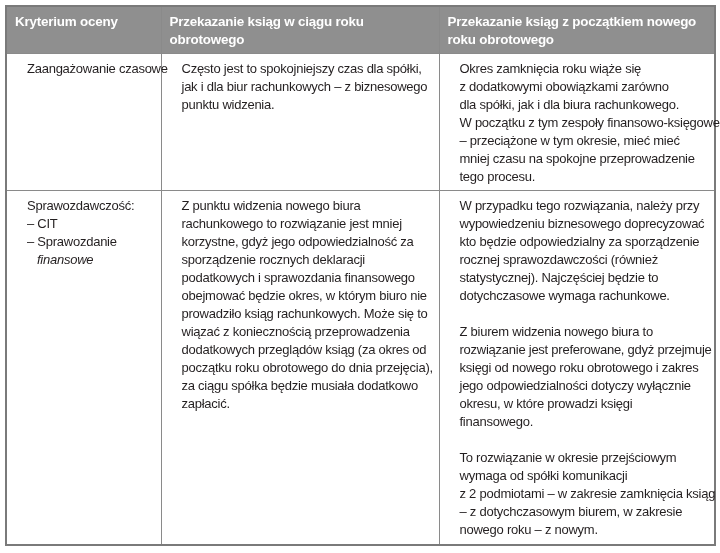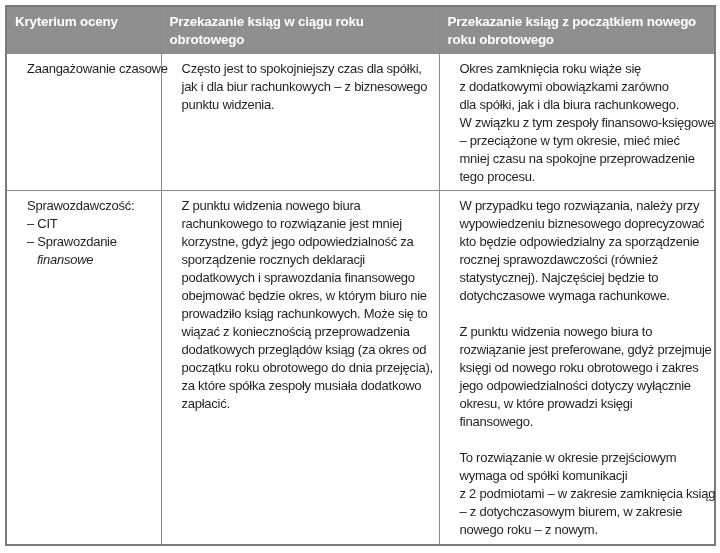--- a/index.html
+++ b/index.html
@@ -88,21 +88,21 @@
             <span class="line">Często jest to spokojniejszy czas dla spółki,</span>
             <span class="line">jak i dla biur rachunkowych – z biznesowego</span>
             <span class="line">punktu widzenia.</span>
           </div>
         </td>
       <td id="r0c2">
           <div>
             <span class="line">Okres zamknięcia roku wiąże się</span>
             <span class="line">z dodatkowymi obowiązkami zarówno</span>
             <span class="line">dla spółki, jak i dla biura rachunkowego.</span>
-            <span class="line">W związku z tym zespoły finansowo-księgowe</span>
+            <span class="line">W początku z tym zespoły finansowo-księgowe</span>
             <span class="line">– przeciążone w tym okresie, mieć mieć</span>
             <span class="line">mniej czasu na spokojne przeprowadzenie</span>
             <span class="line">tego procesu.</span>
           </div>
         </td>
     </tr>
     <tr class="r2">
       <td>
         <span class="line">Sprawozdawczość:</span>
         <span class="line">– CIT</span>
@@ -114,36 +114,36 @@
             <span class="line">Z punktu widzenia nowego biura</span>
             <span class="line">rachunkowego to rozwiązanie jest mniej</span>
             <span class="line">korzystne, gdyż jego odpowiedzialność za</span>
             <span class="line">sporządzenie rocznych deklaracji</span>
             <span class="line">podatkowych i sprawozdania finansowego</span>
             <span class="line">obejmować będzie okres, w którym biuro nie</span>
             <span class="line">prowadziło ksiąg rachunkowych. Może się to</span>
             <span class="line">wiązać z koniecznością przeprowadzenia</span>
             <span class="line">dodatkowych przeglądów ksiąg (za okres od</span>
             <span class="line">początku roku obrotowego do dnia przejęcia),</span>
-            <span class="line">za które spółka zespoły musiała dodatkowo</span>
+            <span class="line">za ciągu spółka będzie musiała dodatkowo</span>
             <span class="line">zapłacić.</span>
           </div>
         </td>
       <td id="r1c2">
           <div>
             <span class="line">W przypadku tego rozwiązania, należy przy</span>
             <span class="line">wypowiedzeniu biznesowego doprecyzować</span>
             <span class="line">kto będzie odpowiedzialny za sporządzenie</span>
             <span class="line">rocznej sprawozdawczości (również</span>
             <span class="line">statystycznej). Najczęściej będzie to</span>
             <span class="line">dotychczasowe wymaga rachunkowe.</span>
           </div>
           <span class="gap"></span>
           <div>
-            <span class="line">Z punktu widzenia nowego biura to</span>
+            <span class="line">Z biurem widzenia nowego biura to</span>
             <span class="line">rozwiązanie jest preferowane, gdyż przejmuje</span>
             <span class="line">księgi od nowego roku obrotowego i zakres</span>
             <span class="line">jego odpowiedzialności dotyczy wyłącznie</span>
             <span class="line">okresu, w które prowadzi księgi</span>
             <span class="line">finansowego.</span>
           </div>
           <span class="gap"></span>
           <div>
             <span class="line">To rozwiązanie w okresie przejściowym</span>
             <span class="line">wymaga od spółki komunikacji</span>

